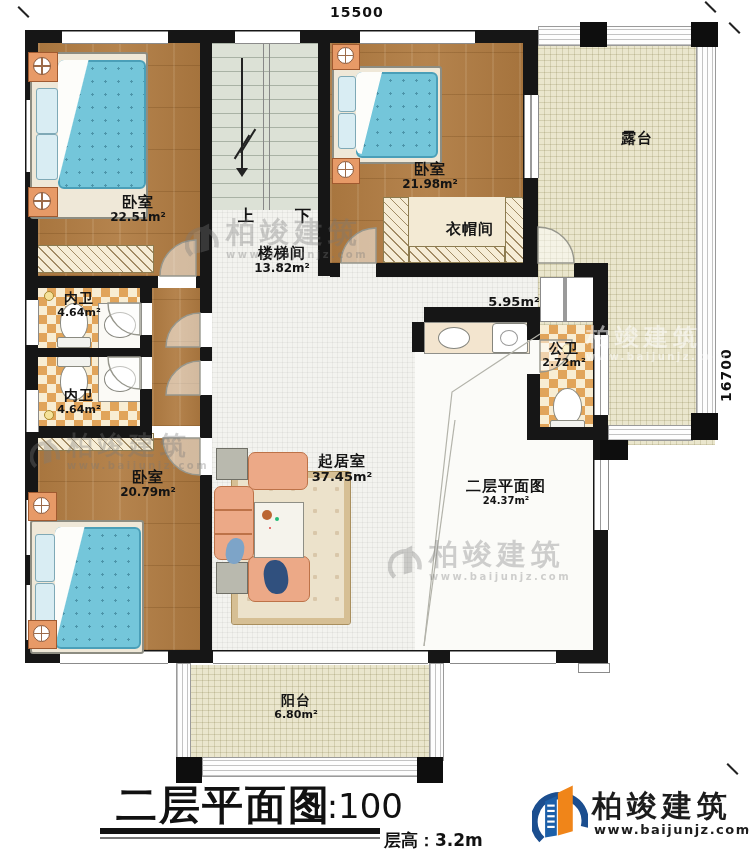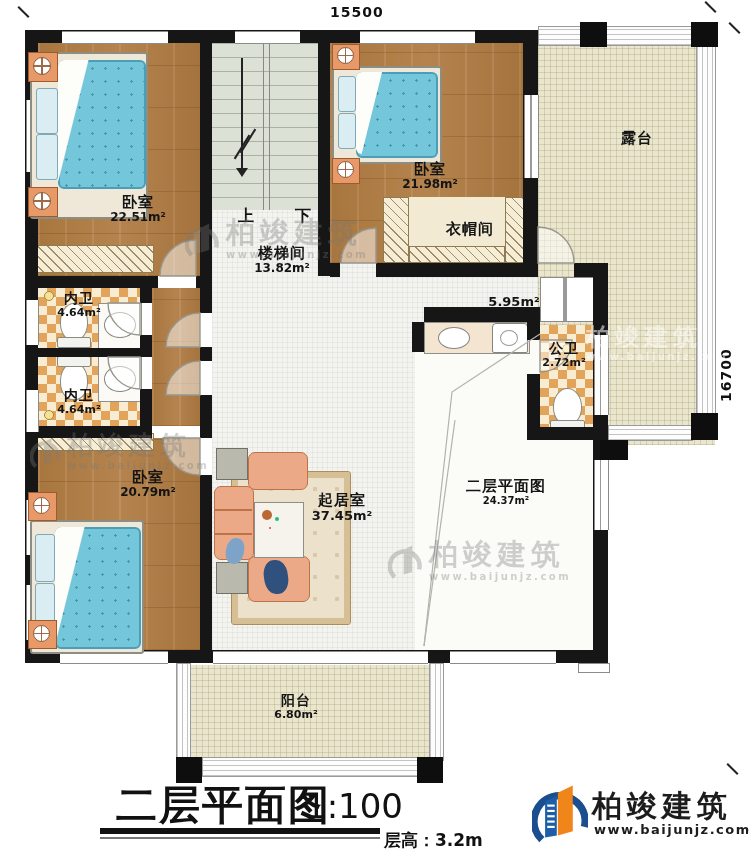--- a/index.html
+++ b/index.html
@@ -286,21 +286,21 @@
     <span class="ar" style="font-size:11px">4.64m²</span>
   </div>
   <div class="lbl" style="left:79px;top:388px">
     <span class="nm" style="font-size:14px">内卫</span>
     <span class="ar" style="font-size:11px">4.64m²</span>
   </div>
   <div class="lbl" style="left:148px;top:469px">
     <span class="nm">卧室</span>
     <span class="ar">20.79m²</span>
   </div>
-  <div class="lbl" style="left:342px;top:492px">
+  <div class="lbl" style="left:342px;top:453px">
     <span class="nm">起居室</span>
     <span class="ar" style="font-size:13px">37.45m²</span>
   </div>
   <div class="lbl" style="left:506px;top:478px">
     <span class="nm">二层平面图</span>
     <span class="ar" style="font-size:10px">24.37m²</span>
   </div>
   <div class="lbl" style="left:296px;top:693px">
     <span class="nm" style="font-size:14px">阳台</span>
     <span class="ar" style="font-size:11px">6.80m²</span>

